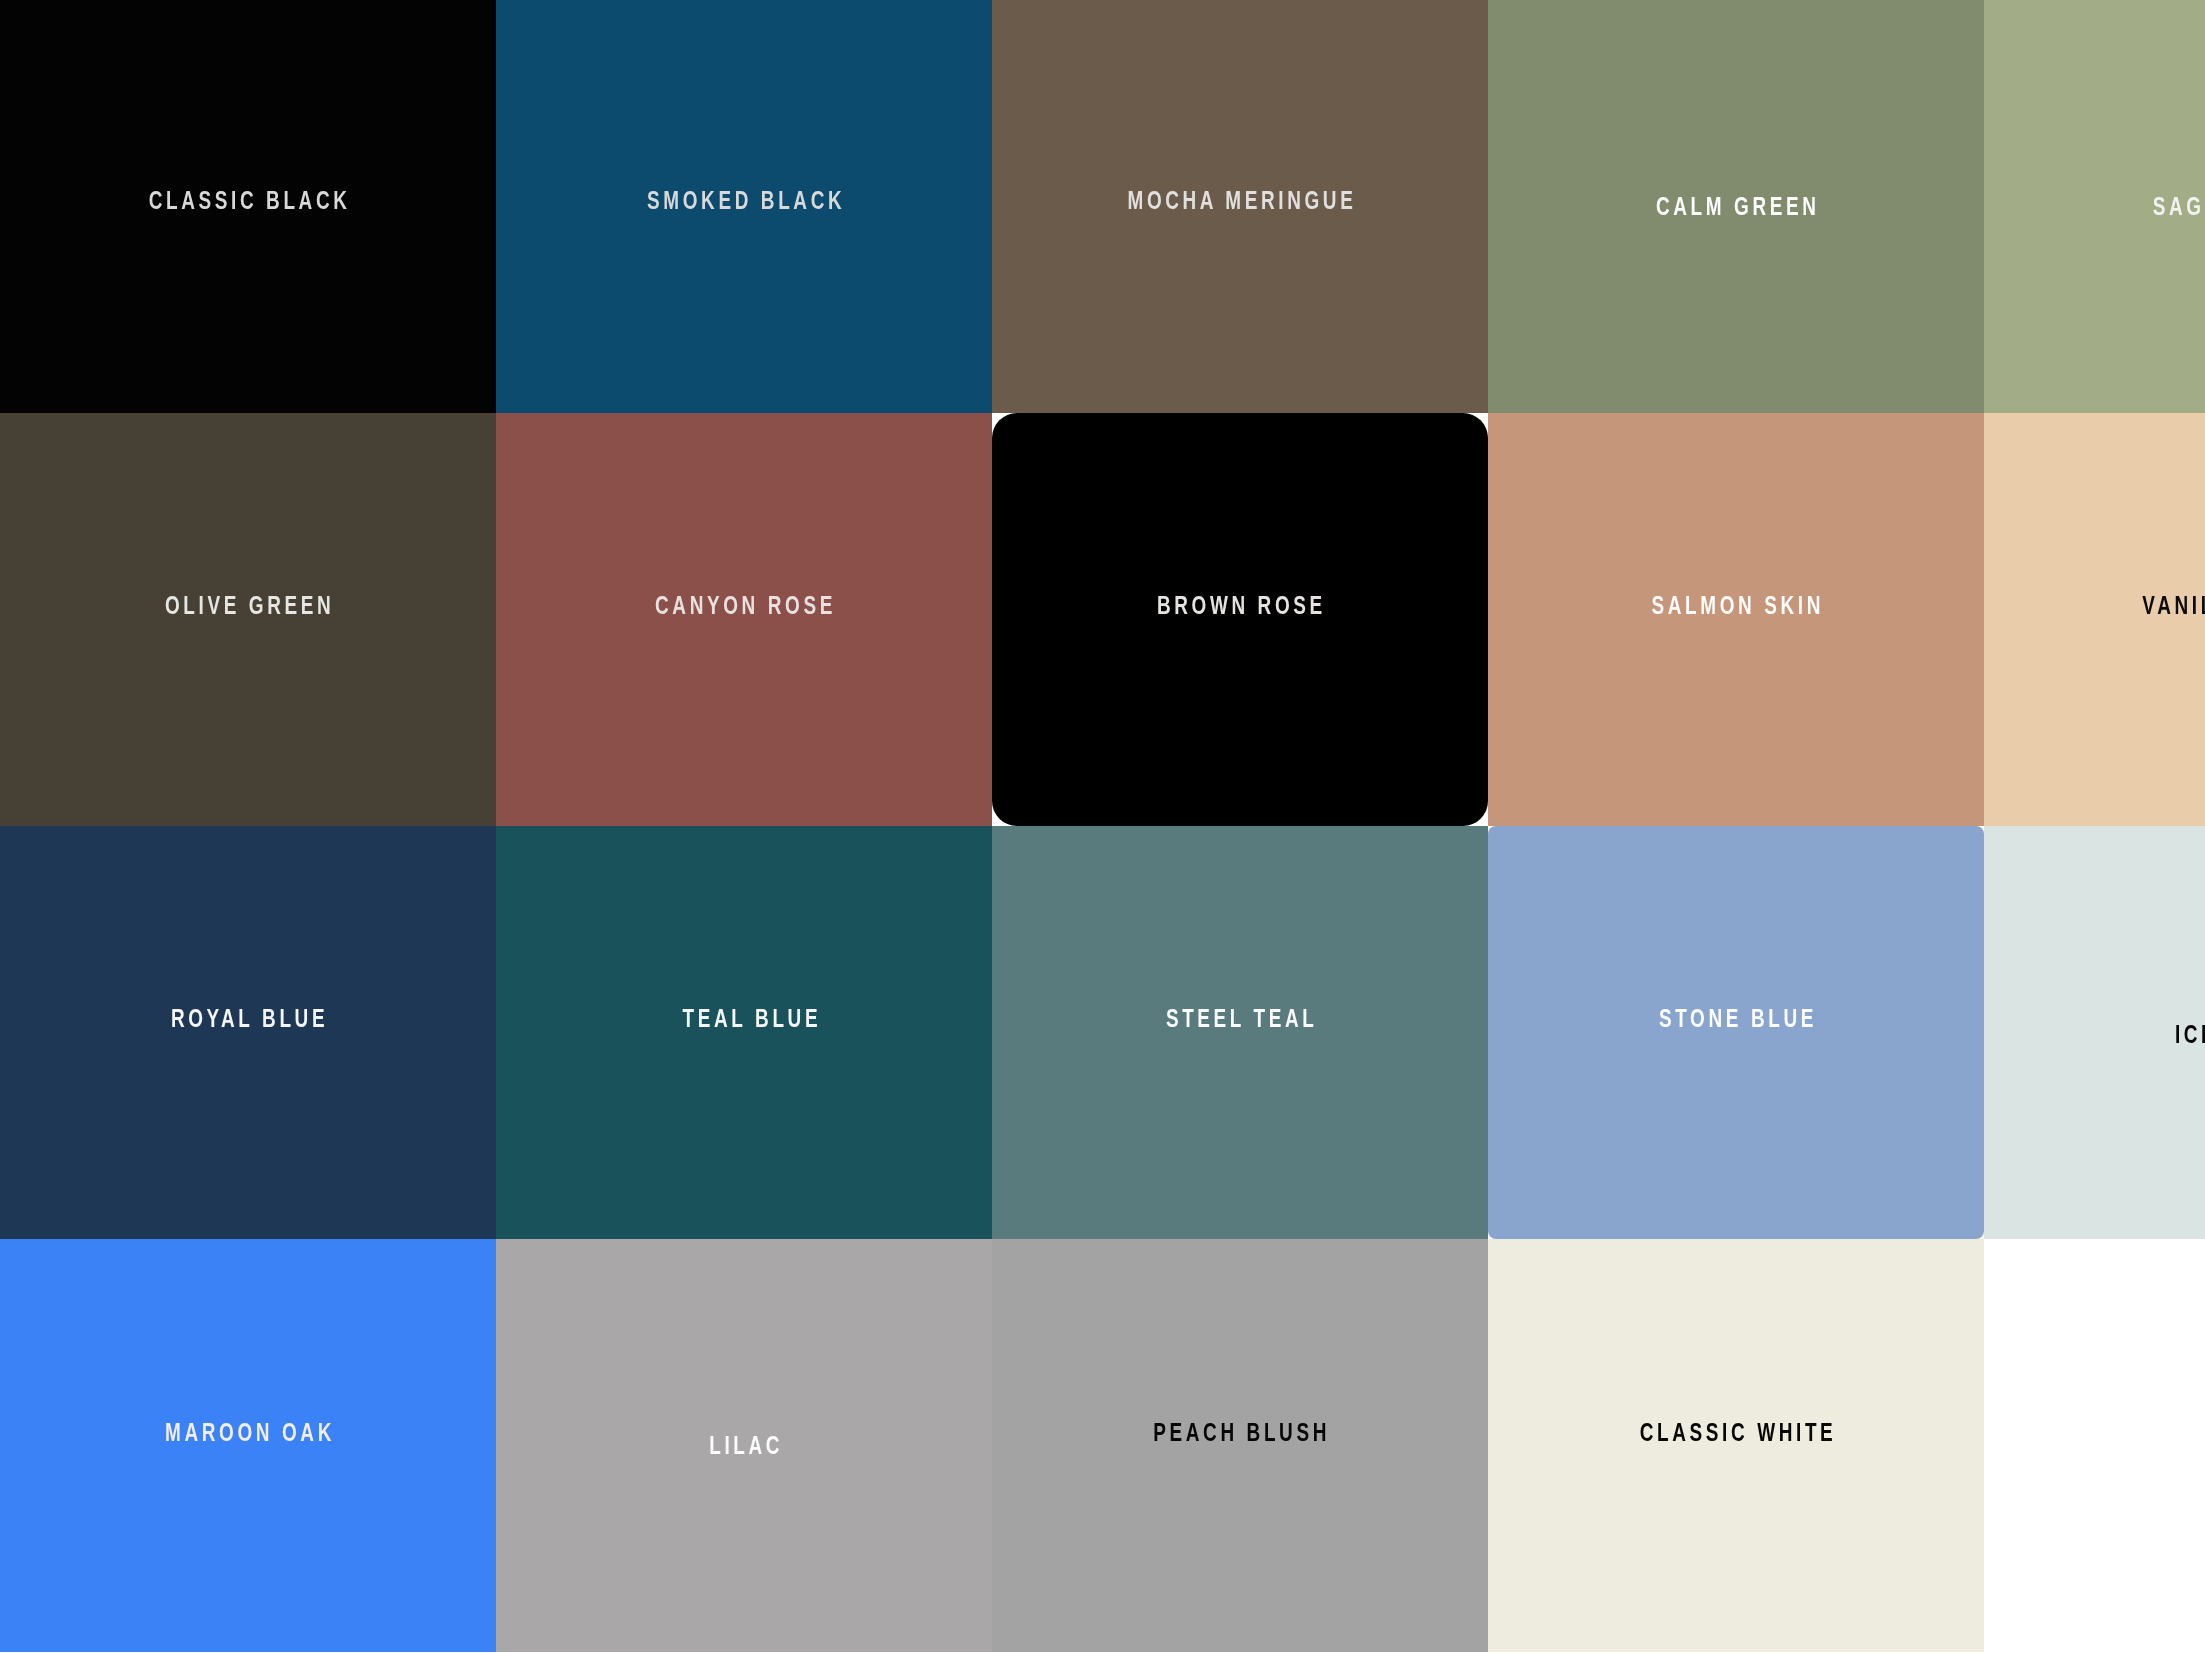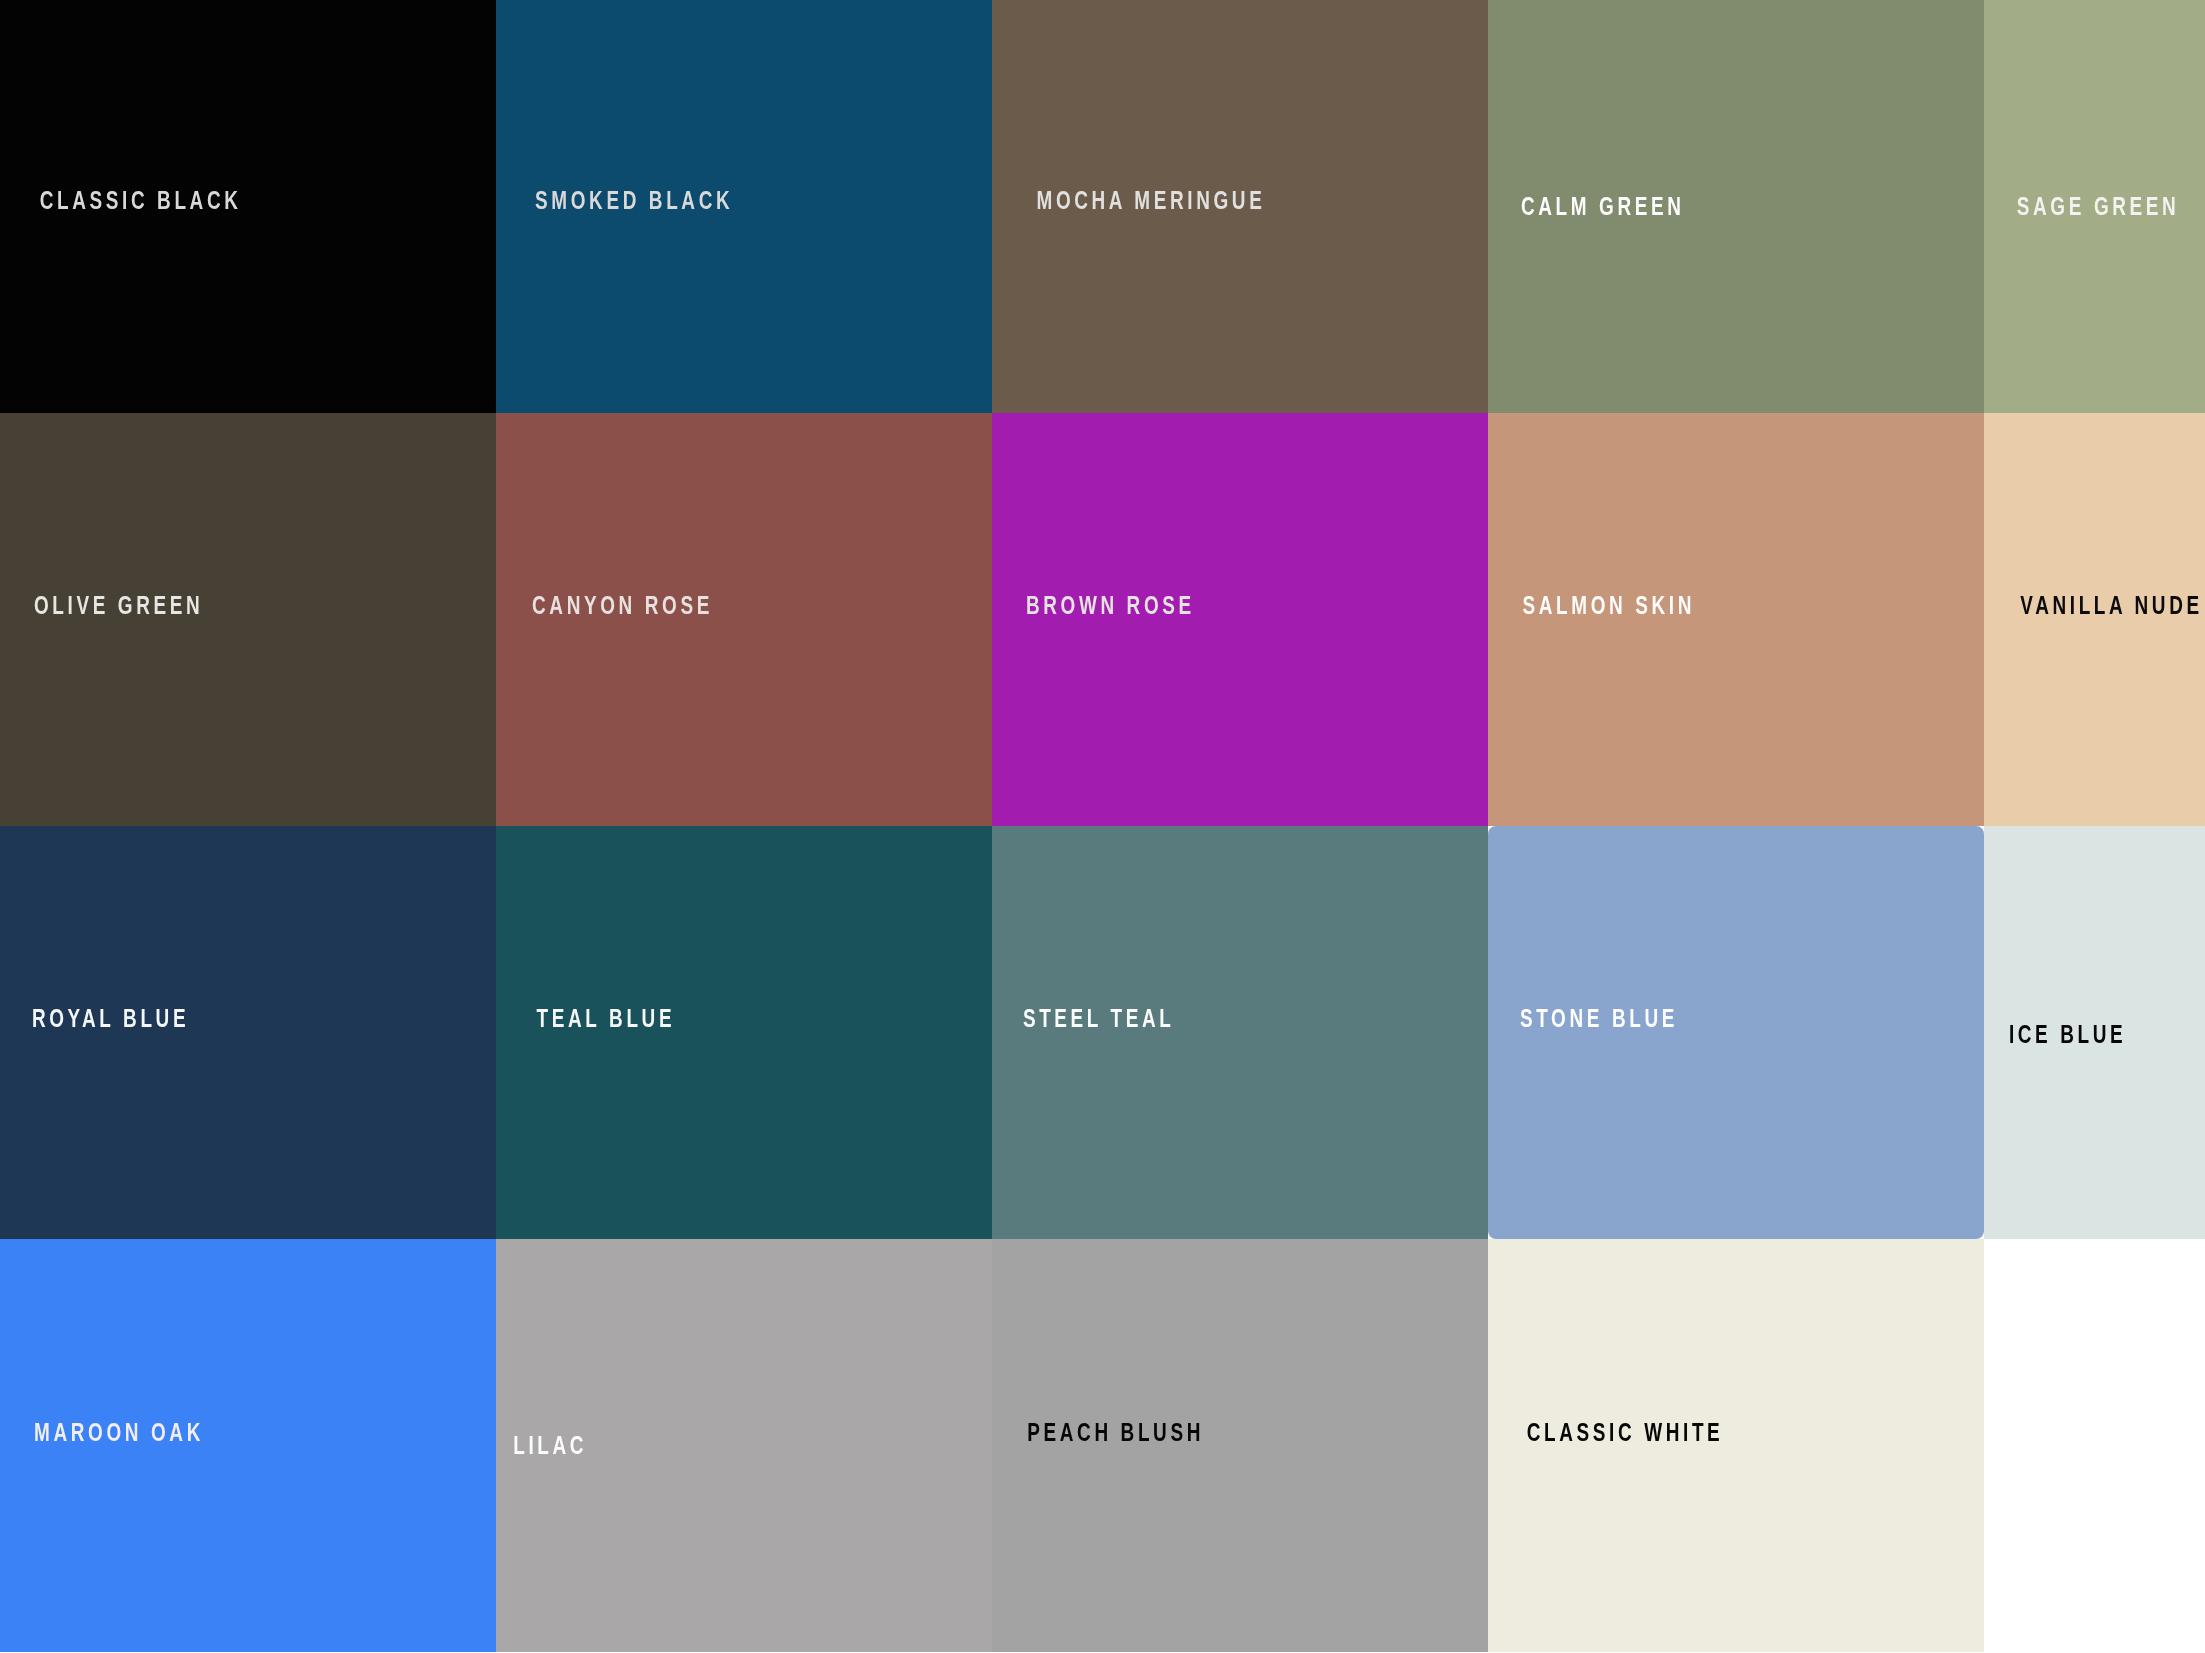--- a/index.html
+++ b/index.html
@@ -20,21 +20,21 @@
     grid-template-columns: repeat(5, 496px);
     grid-template-rows: repeat(4, 413px);
   }
 
   .swatch {
     position: relative;
     width: 100%;
     height: 100%;
     display: flex;
     align-items: center;
-    justify-content: flex-start;
+    justify-content: center;
     overflow: hidden;
   }
 
   .swatch-label {
     font-family: "Liberation Sans Narrow", "Liberation Sans", sans-serif;
     font-weight: 700;
     font-size: 25.6px;
     letter-spacing: 4.9px;
     text-indent: 4.9px;
     line-height: 1;
@@ -73,21 +73,21 @@
     </div>
     <div class="swatch row-1 nudge-down-sm" style="background: rgb(162, 172, 135);">
       <span class="swatch-label" style="color: rgb(242, 242, 239);">SAGE GREEN</span>
     </div>
     <div class="swatch row-2" style="background: rgb(70, 65, 52);">
       <span class="swatch-label" style="color: rgb(230, 230, 226);">OLIVE GREEN</span>
     </div>
     <div class="swatch row-2" style="background: rgb(139, 80, 74);">
       <span class="swatch-label" style="color: rgb(232, 225, 224);">CANYON ROSE</span>
     </div>
-    <div class="swatch row-2" style="background: #a21caf;">
+    <div class="swatch row-2" style="background: #000000; border-radius: 25px;">
       <span class="swatch-label" style="color: rgb(230, 226, 224);">BROWN ROSE</span>
     </div>
     <div class="swatch row-2" style="background: rgb(197, 150, 122);">
       <span class="swatch-label" style="color: rgb(254, 253, 252);">SALMON SKIN</span>
     </div>
     <div class="swatch row-2" style="background: rgb(233, 204, 169);">
       <span class="swatch-label" style="color: rgb(11, 11, 11);">VANILLA NUDE</span>
     </div>
     <div class="swatch row-3" style="background: rgb(29, 55, 85);">
       <span class="swatch-label" style="color: rgb(244, 246, 247);">ROYAL BLUE</span>

